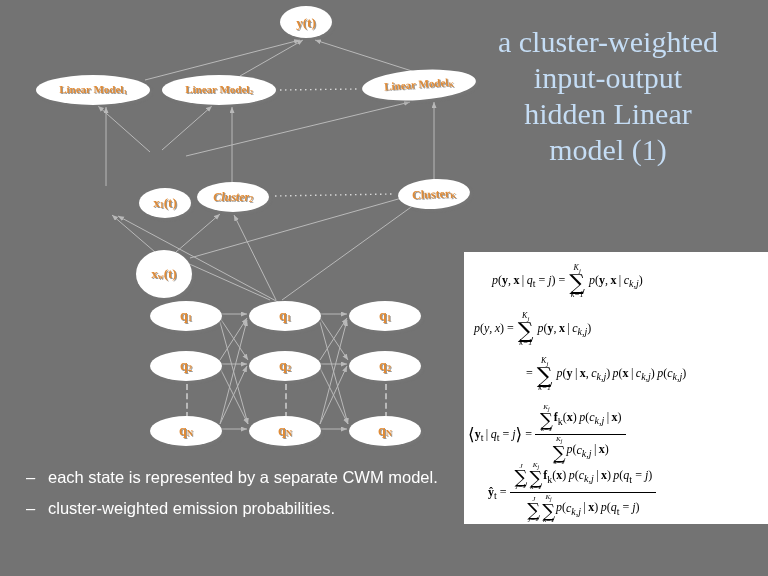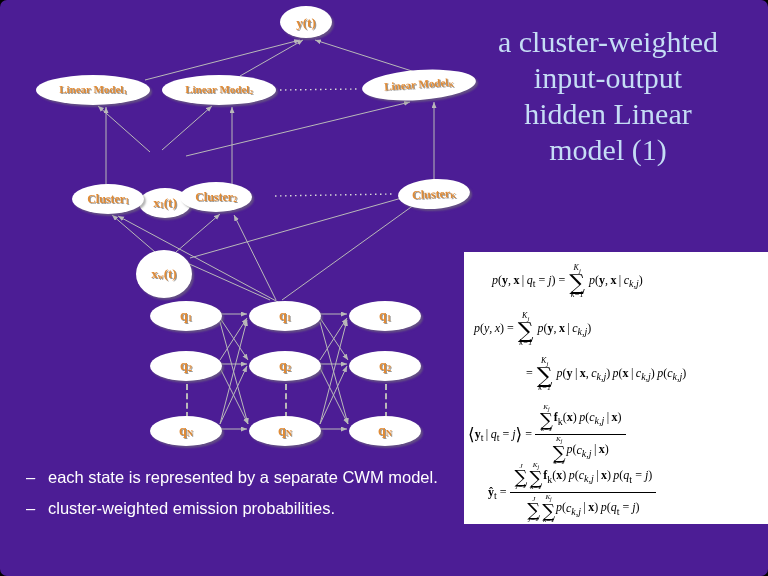--- a/index.html
+++ b/index.html
@@ -4,24 +4,23 @@
 <style>
   html, body {
     margin: 0;
     padding: 0;
     background: #000000;
   }
   #slide {
     position: relative;
     width: 768px;
     height: 576px;
-    background: #4c1d95;
+    background: #737373;
     overflow: hidden;
     font-family: "Liberation Sans", sans-serif;
-    border-radius: 7px;
   }
 
   
   #title {
     position: absolute;
     left: 452px;
     top: 24px;
     width: 312px;
     text-align: center;
     color: #c5ddf5;
@@ -74,21 +73,21 @@
 
   .n-lm1    { left: 36px;  top: 75px;  width: 114px; height: 30px; }
   .n-lm2    { left: 162px; top: 75px;  width: 114px; height: 30px; }
   .n-lmk    { left: 362px; top: 70px;  width: 114px; height: 30px; transform: rotate(-4deg); }
   .n-lm1 .lbl, .n-lm2 .lbl, .n-lmk .lbl { font-size: 11px; }
 
   .n-x1     { left: 139px; top: 148px; width: 52px; height: 30px; margin-top: 40px; }
   .n-x1 .lbl     { font-size: 13px; }
 
   .n-c1     { left: 72px;  top: 184px; width: 72px; height: 30px; }
-  .n-c2     { left: 180px; top: 182px; width: 72px; height: 30px; }
+  .n-c2     { left: 197px; top: 182px; width: 72px; height: 30px; font-style: italic; }
   .n-ck     { left: 398px; top: 179px; width: 72px; height: 30px; transform: rotate(-3deg); }
   .n-c1 .lbl, .n-c2 .lbl, .n-ck .lbl { font-size: 12px; }
 
   .n-xw     { left: 136px; top: 250px; width: 56px; height: 48px; }
   .n-xw .lbl     { font-size: 13px; }
 
   .q { width: 72px; height: 30px; }
   .q .lbl { font-size: 14px; }
   .q-c1 { left: 150px; }
   .q-c2 { left: 249px; }
@@ -280,23 +279,20 @@
       <span class="lbl"><span>Linear Model</span><sub>2</sub></span>
     </div>
     <div class="node n-lmk">
       <span class="lbl"><span>Linear Model</span><sub>K</sub></span>
     </div>
 
     <div class="node n-x1">
       <span class="lbl"><span>x</span><sub>1</sub><span>(t)</span></span>
     </div>
 
-    <div class="node n-c1">
-      <span class="lbl"><span>Cluster</span><sub>1</sub></span>
-    </div>
     <div class="node n-c2">
       <span class="lbl"><span>Cluster</span><sub>2</sub></span>
     </div>
     <div class="node n-ck">
       <span class="lbl"><span>Cluster</span><sub>K</sub></span>
     </div>
 
     <div class="node n-xw">
       <span class="lbl"><span>x</span><sub>w</sub><span>(t)</span></span>
     </div>

